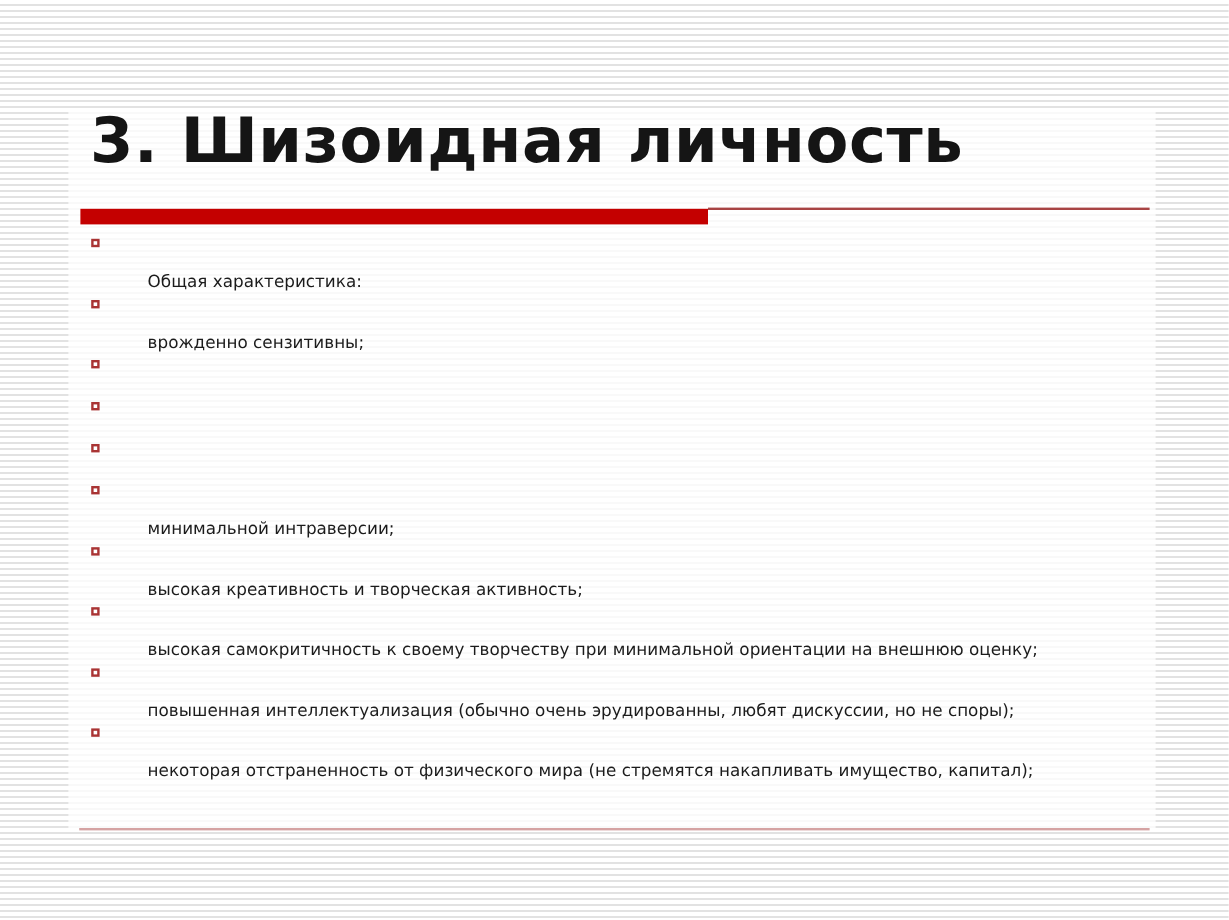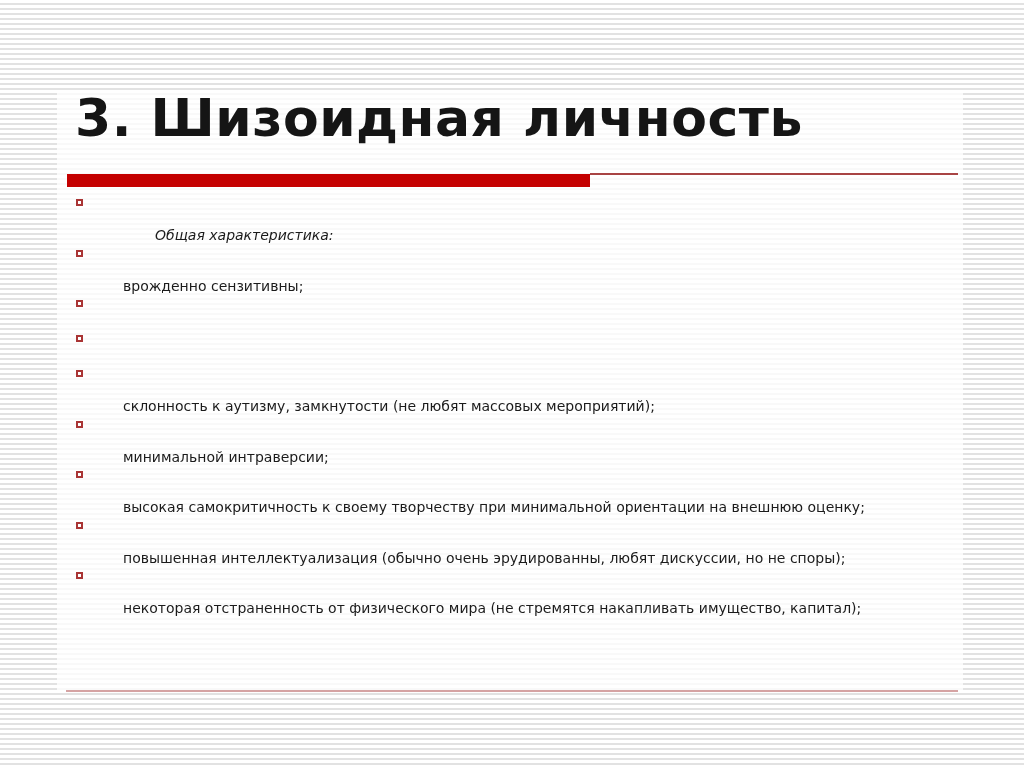--- a/index.html
+++ b/index.html
@@ -53,21 +53,21 @@
     white-space:pre-line;
   }
   .bullet-list .sq{
     position:absolute;left:1px;top:2px;
     width:7px;height:7px;
     border:2px solid var(--bullet-red);
     background:#ffffff;
     display:inline-block;
   }
   .bullet-list .txt{display:inline;}
-  .bullet-list .txt.italic{font-style:italic;margin-left:32px;}
+  .bullet-list .txt.italic{}
   .footer-line{
     position:absolute;left:66px;top:690px;width:892px;height:2px;
     background:var(--footer-pink);
   }
 </style>
 </head>
 <body>
 
 <div class="page">
   <div class="panel"></div>
@@ -88,28 +88,31 @@
   <li>
     <span class="sq"></span>
   </li>
 
   <li>
     <span class="sq"></span>
   </li>
 
   <li>
     <span class="sq"></span>
-    <span class="txt">склонность к аутизму, замкнутости (не любят массовых мероприятий);</span>
   </li>
 
   <li>
     <span class="sq"></span>
     <span class="txt">минимальной интраверсии;</span>
   </li>
 
+  <li>
+    <span class="sq"></span>
+    <span class="txt">высокая креативность и творческая активность;</span>
+  </li>
 
   <li>
     <span class="sq"></span>
     <span class="txt">высокая самокритичность к своему творчеству при минимальной ориентации на внешнюю оценку;</span>
   </li>
 
   <li>
     <span class="sq"></span>
     <span class="txt">повышенная интеллектуализация (обычно очень эрудированны, любят дискуссии, но не споры);</span>
   </li>

